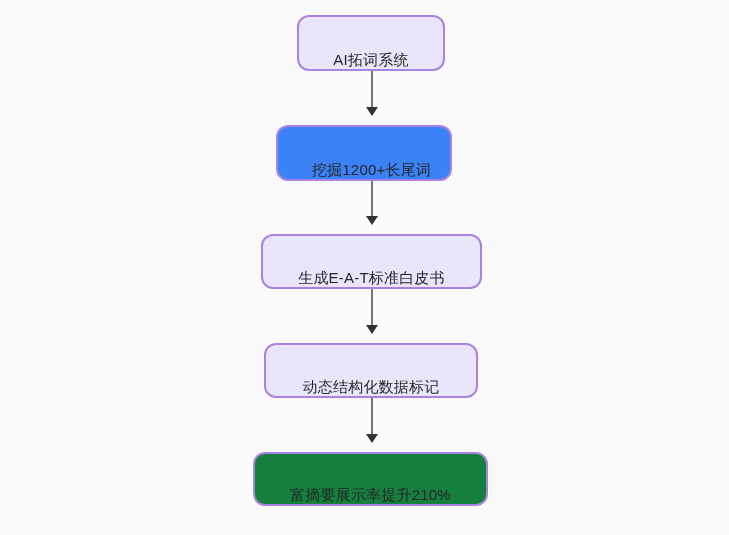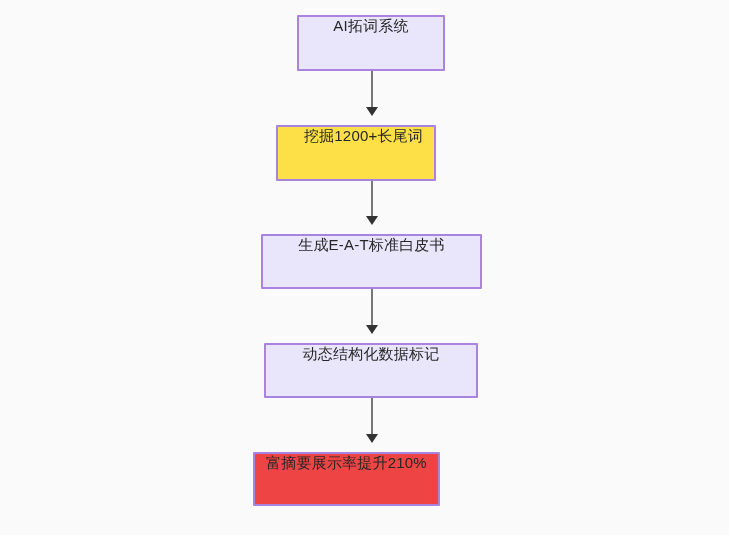--- a/index.html
+++ b/index.html
@@ -16,23 +16,23 @@
   #flowchart {
     position: relative;
     width: 729px;
     height: 535px;
   }
   .node {
     position: absolute;
     box-sizing: border-box;
     background: #e9e6fb;
     border: 2px solid #a884e0;
-    border-radius: 1px;
+    border-radius: 12px;
     display: flex;
-    align-items: flex-start;
+    align-items: flex-end;
     justify-content: center;
     color: #262626;
     font-size: 15px;
     line-height: 1.2;
     letter-spacing: 0.2px;
     white-space: nowrap;
   }
   .edge {
     position: absolute;
   }
@@ -71,26 +71,26 @@
     <div class="edge-head" style="top: 36px; border-top-color: rgb(51, 51, 51);"></div>
   </div>
   <div class="edge" style="left: 371px; top: 398px; width: 2px; height: 45px;">
     <div class="edge-line" style="height: 37px; background: rgb(118, 118, 118);"></div>
     <div class="edge-head" style="top: 36px; border-top-color: rgb(51, 51, 51);"></div>
   </div>
 
   <div class="node" style="left: 297px; top: 15px; width: 148px; height: 56px; background: rgb(233, 230, 251); border-color: rgb(168, 132, 224); color: rgb(38, 38, 38);">
     <span>AI拓词系统</span>
   </div>
-  <div class="node" style="left: 276px; top: 125px; width: 160px; height: 56px; background: #fde047; border-color: rgb(168, 132, 224); color: rgb(38, 38, 38); padding-left: 15px;">
+  <div class="node" style="left: 276px; top: 125px; width: 176px; height: 56px; background: #3b82f6; border-color: rgb(168, 132, 224); color: rgb(38, 38, 38); padding-left: 15px;">
     <span>挖掘1200+长尾词</span>
   </div>
   <div class="node" style="left: 264px; top: 343px; width: 214px; height: 55px; background: rgb(233, 230, 251); border-color: rgb(168, 132, 224); color: rgb(38, 38, 38);">
     <span>动态结构化数据标记</span>
   </div>
   <div class="node" style="left: 261px; top: 234px; width: 221px; height: 55px; background: rgb(233, 230, 251); border-color: rgb(168, 132, 224); color: rgb(38, 38, 38);">
     <span>生成E-A-T标准白皮书</span>
   </div>
-  <div class="node" style="left: 253px; top: 452px; width: 187px; height: 54px; background: #ef4444; border-color: rgb(168, 132, 224); color: rgb(38, 38, 38);">
+  <div class="node" style="left: 253px; top: 452px; width: 235px; height: 54px; background: #15803d; border-color: rgb(168, 132, 224); color: rgb(38, 38, 38);">
     <span>富摘要展示率提升210%</span>
   </div>
 
 </div>
 
 </body></html>

